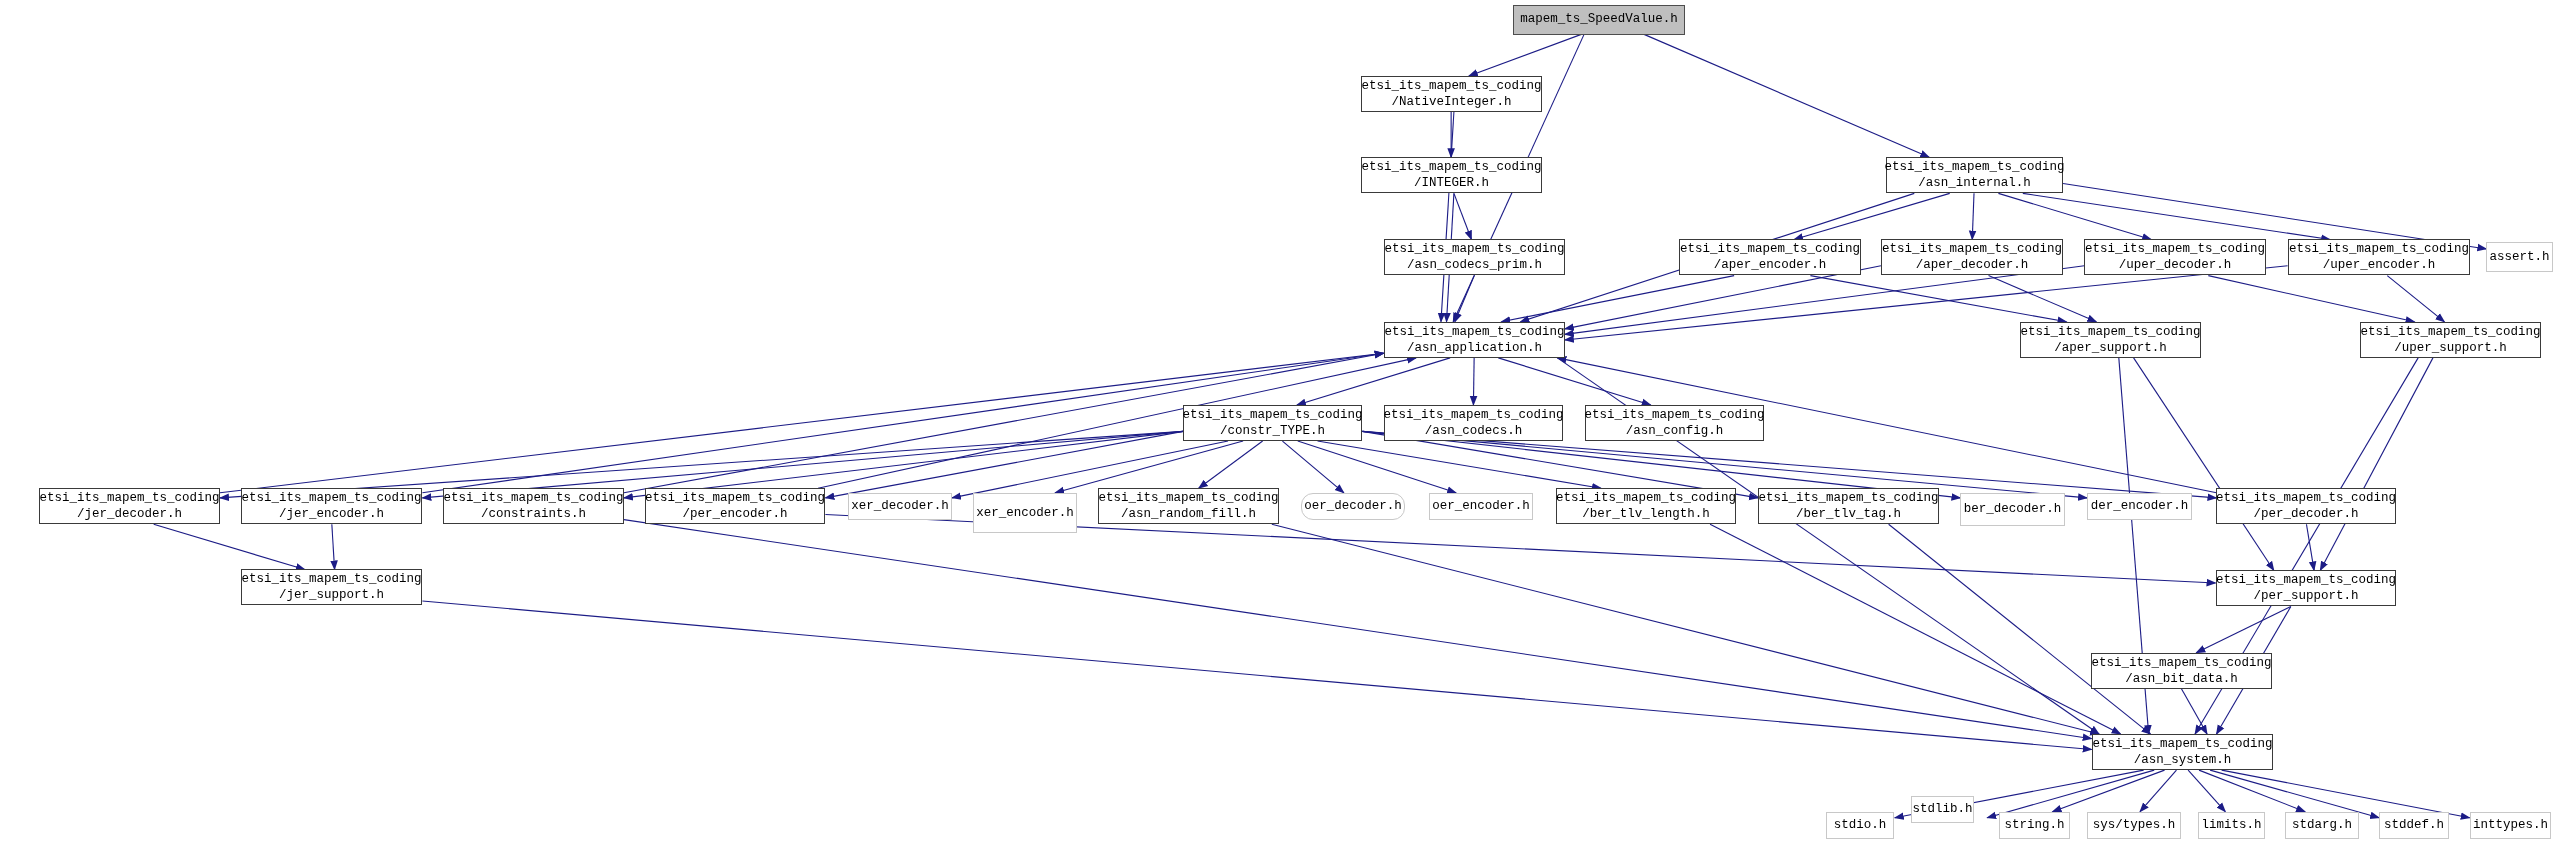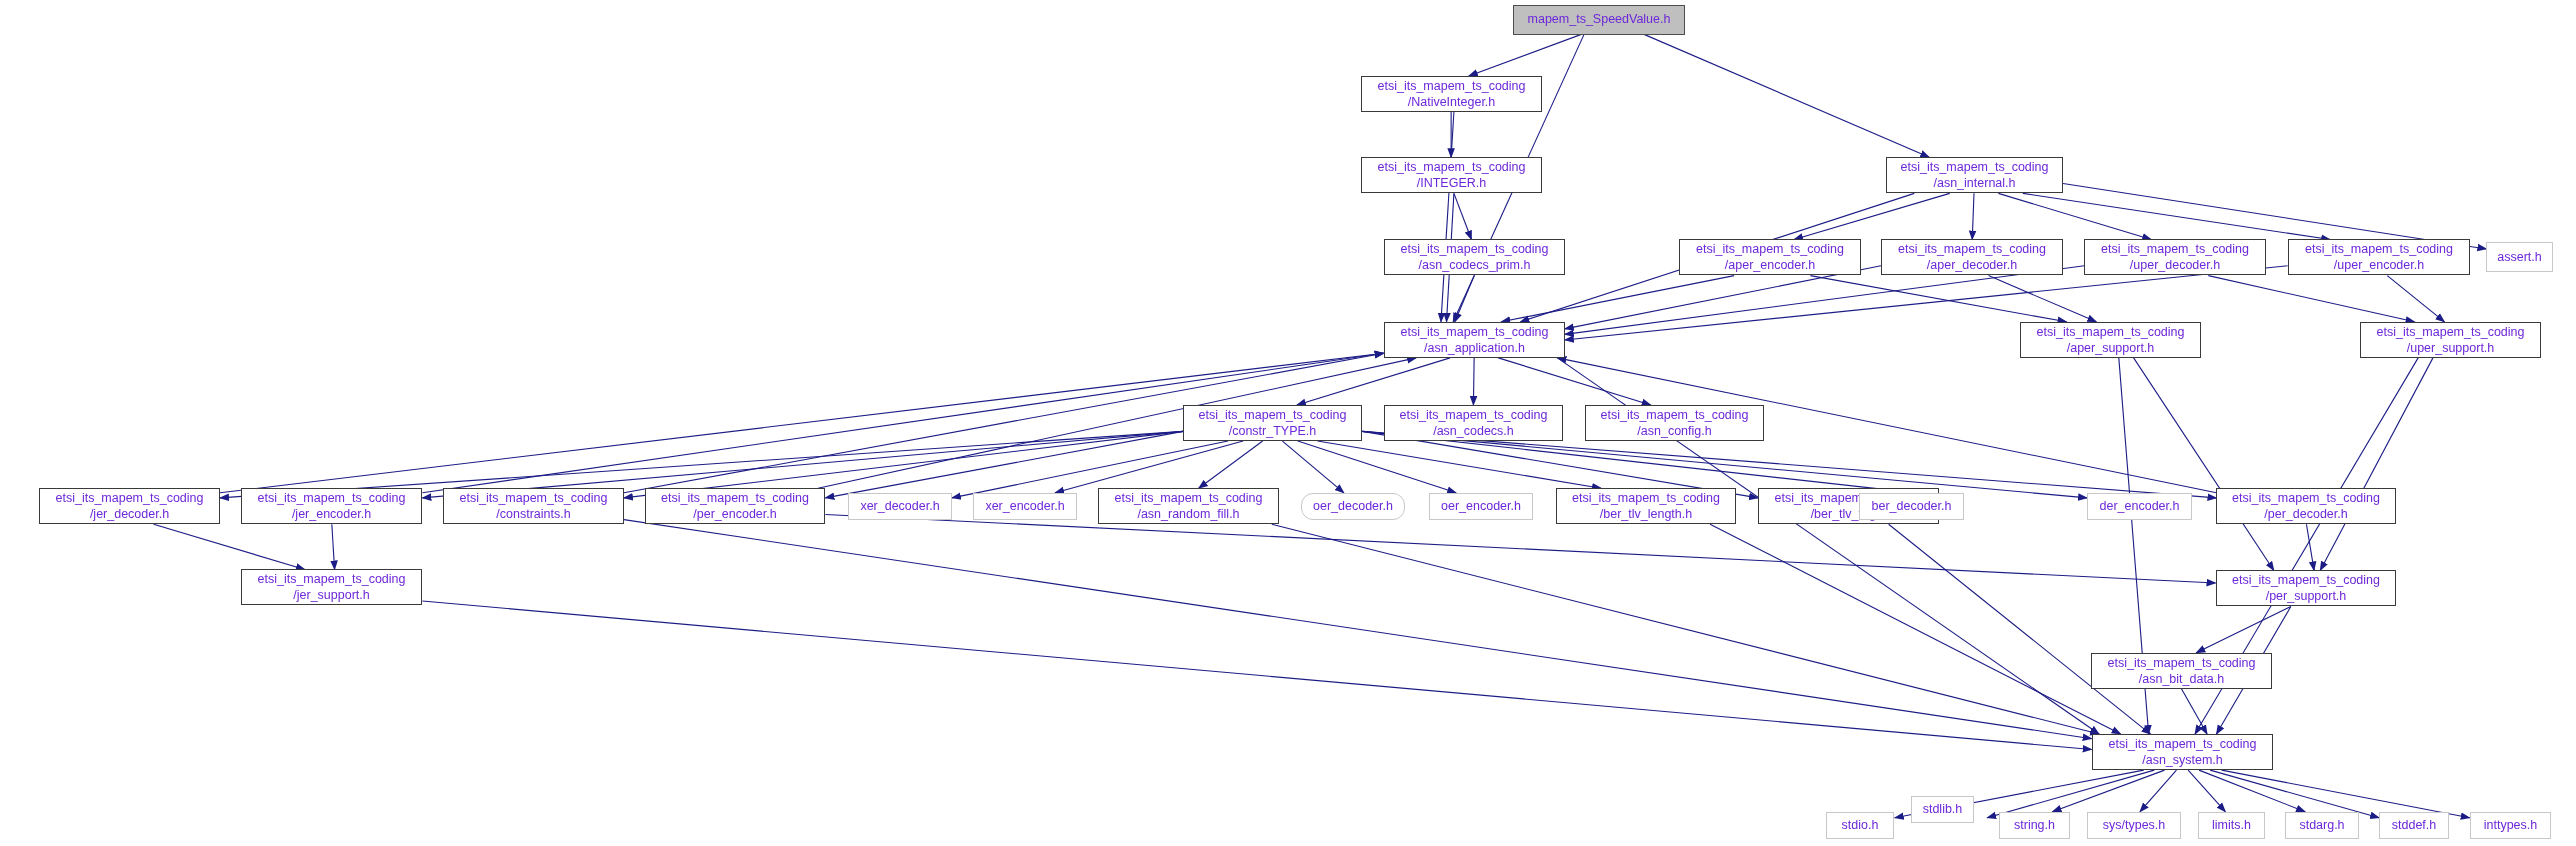--- a/index.html
+++ b/index.html
@@ -10,26 +10,27 @@
     font-family:"Liberation Sans","DejaVu Sans",sans-serif;
     overflow:hidden;
   }
   #edges{position:absolute;left:0;top:0;width:2576px;height:847px;}
   .node{
     position:absolute;
     display:flex;align-items:center;justify-content:center;
     text-align:center;
     background:#ffffff;
     border:0.9px solid #3a3a3a;
-    color:#6d28d9;
+    color:#000000;
     font-size:12.5px;
     line-height:1.3;
     white-space:pre-line;
     box-sizing:border-box;
     cursor:pointer;
+    font-family:Liberation Mono, monospace;
   }
   .node.external{border:0.9px solid #c8c8c8;cursor:default;text-align:right;}
   .node.root{background:#bfbfbf;border:0.9px solid #4d4d4d;font-weight:400;cursor:default;}
 </style>
 </head>
 <body>
 
 <div id="canvas">
   <svg id="edges" xmlns="http://www.w3.org/2000/svg" viewBox="0 0 2787 916" width="2576" height="847">
       <defs>
@@ -140,30 +141,30 @@
 /asn_config.h</span></div>
     <div class="node internal" style="left: 39px; top: 488px; width: 181px; height: 36px;"><span>etsi_its_mapem_ts_coding
 /jer_decoder.h</span></div>
     <div class="node internal" style="left: 241px; top: 488px; width: 181px; height: 36px;"><span>etsi_its_mapem_ts_coding
 /jer_encoder.h</span></div>
     <div class="node internal" style="left: 443px; top: 488px; width: 181px; height: 36px;"><span>etsi_its_mapem_ts_coding
 /constraints.h</span></div>
     <div class="node internal" style="left: 645px; top: 488px; width: 180px; height: 36px;"><span>etsi_its_mapem_ts_coding
 /per_encoder.h</span></div>
     <div class="node external" style="left: 848px; top: 493px; width: 104px; height: 27px;"><span>xer_decoder.h</span></div>
-    <div class="node external" style="left: 973px; top: 493px; width: 104px; height: 27px;"><span>xer_encoder.h</span></div>
+    <div class="node external" style="left: 973px; top: 493px; width: 104px; height: 40px;"><span>xer_encoder.h</span></div>
     <div class="node internal" style="left: 1098px; top: 488px; width: 181px; height: 36px;"><span>etsi_its_mapem_ts_coding
 /asn_random_fill.h</span></div>
     <div class="node external" style="left: 1301px; top: 493px; width: 104px; height: 27px; border-radius: 12px;"><span>oer_decoder.h</span></div>
     <div class="node external" style="left: 1429px; top: 493px; width: 104px; height: 27px;"><span>oer_encoder.h</span></div>
     <div class="node internal" style="left: 1556px; top: 488px; width: 180px; height: 36px;"><span>etsi_its_mapem_ts_coding
 /ber_tlv_length.h</span></div>
     <div class="node internal" style="left: 1758px; top: 488px; width: 181px; height: 36px;"><span>etsi_its_mapem_ts_coding
 /ber_tlv_tag.h</span></div>
-    <div class="node external" style="left: 1859px; top: 493px; width: 105px; height: 27px;"><span>ber_decoder.h</span></div>
+    <div class="node external" style="left: 1960px; top: 493px; width: 105px; height: 33px;"><span>ber_decoder.h</span></div>
     <div class="node external" style="left: 2087px; top: 493px; width: 105px; height: 27px;"><span>der_encoder.h</span></div>
     <div class="node internal" style="left: 2216px; top: 488px; width: 180px; height: 36px;"><span>etsi_its_mapem_ts_coding
 /per_decoder.h</span></div>
     <div class="node internal" style="left: 241px; top: 569px; width: 181px; height: 36px;"><span>etsi_its_mapem_ts_coding
 /jer_support.h</span></div>
     <div class="node internal" style="left: 2216px; top: 570px; width: 180px; height: 36px;"><span>etsi_its_mapem_ts_coding
 /per_support.h</span></div>
     <div class="node internal" style="left: 2091px; top: 653px; width: 181px; height: 36px;"><span>etsi_its_mapem_ts_coding
 /asn_bit_data.h</span></div>
     <div class="node internal" style="left: 2092px; top: 734px; width: 181px; height: 36px;"><span>etsi_its_mapem_ts_coding

